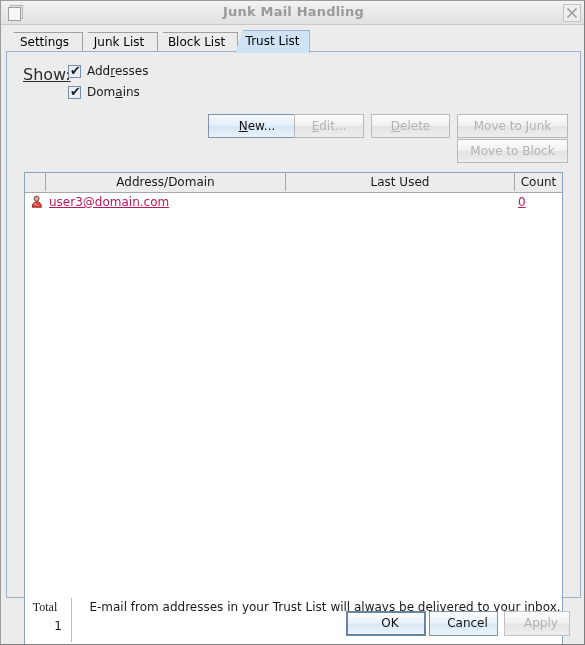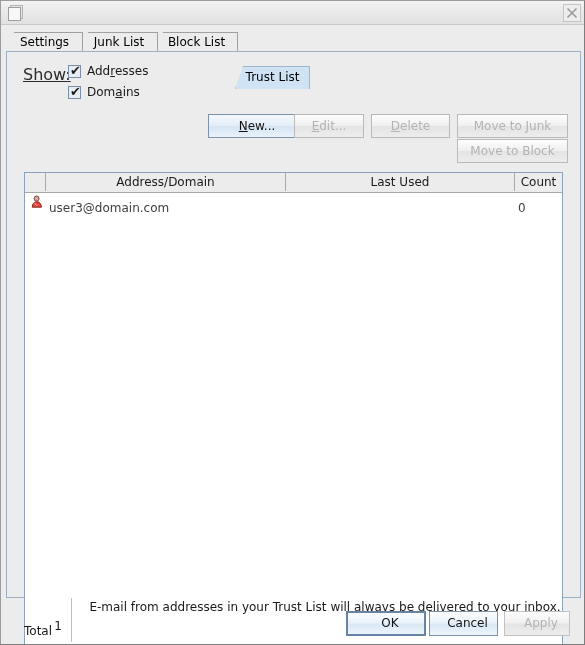--- a/index.html
+++ b/index.html
@@ -87,21 +87,20 @@
     -webkit-clip-path: polygon(8px 0, 100% 0, 100% 100%, 0 100%);
     clip-path: polygon(8px 0, 100% 0, 100% 100%, 0 100%);
   }
   .tab.selected {
     top: 0px;
     height: 23px;
     line-height: 21px;
     background: #cfe3f5;
     border-color: #9fb6cc;
     z-index: 5;
-    margin-top: 36px;
   }
 
   
   #panel {
     position: absolute;
     left: 5px; top: 50px;
     width: 575px; height: 547px;
     box-sizing: border-box;
     background: #ececec;
     border: 1px solid #9cb0c6;
@@ -204,46 +203,48 @@
   #hc-addr { left: 21px; width: 240px; }
   #hc-last { left: 261px; width: 229px; }
   #hc-cnt  { left: 490px; width: 47px; border-right: none; }
 
   .row {
     position: relative;
     height: 18px;
   }
   .cell {
     position: absolute;
-    top: 6px;
+    top: 0;
     height: 18px;
     line-height: 18px;
     font-size: 12px;
-    color: #404040;
+    color: #be185d;
     white-space: nowrap;
     overflow: hidden;
+    text-decoration: underline;
   }
   #rc-addr { left: 24px; }
   #rc-last { left: 263px; }
   #rc-cnt  { left: 493px; }
 
   .contact-icon {
     position: absolute;
     left: 5px; top: 2px;
     width: 14px; height: 14px;
   }
 
   
   #total-label {
     position: absolute;
-    left: 17px; top: 572px;
+    left: 17px; top: 548px;
     width: 42px;
     font-size: 12px;
     color: #1a1a1a;
-    text-align: left;
+    text-align: center;
+    font-family: Liberation Serif, serif;
   }
   #total-value {
     position: absolute;
     left: 17px; top: 567px;
     width: 38px;
     font-size: 12px;
     color: #1a1a1a;
     text-align: right;
   }
   #vdiv {
@@ -287,20 +288,21 @@
 </head>
 <body>
 
 <div id="dialog">
 
   <div id="titlebar">
     <div class="win-icon">
       <div class="sheet back"></div>
       <div class="sheet front"></div>
     </div>
+    <div id="title-text">Junk Mail Handling</div>
     <div id="close-btn">
       <svg width="18" height="18" viewBox="0 0 18 18">
         <rect x="0.5" y="0.5" width="17" height="17" fill="#ededed" stroke="#c6c6c6"></rect>
         <path d="M4.5 4.5 L13.5 13.5 M13.5 4.5 L4.5 13.5" stroke="#9b9b9b" stroke-width="1.6" fill="none"></path>
       </svg>
     </div>
   </div>
 
   <div id="tabstrip">
     <div class="tab" id="tab-0" style="left:0px;width:77px;">

